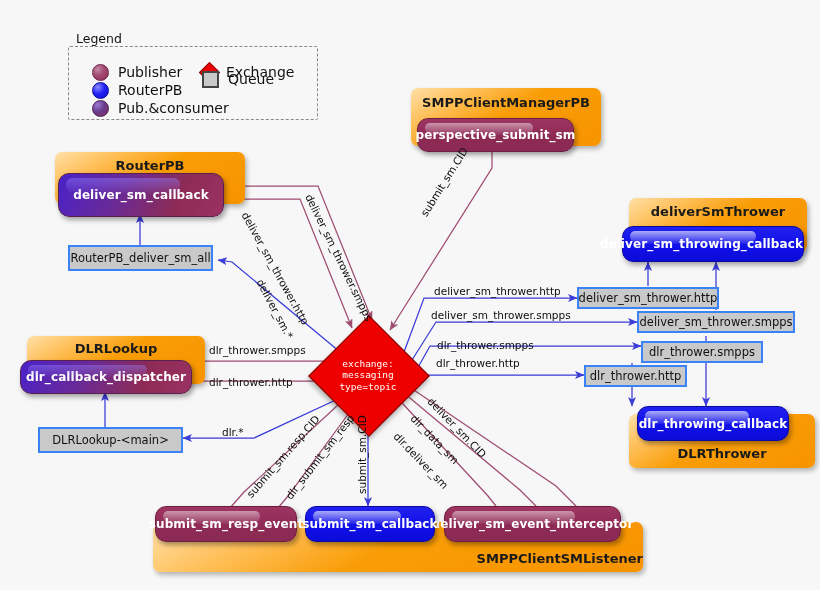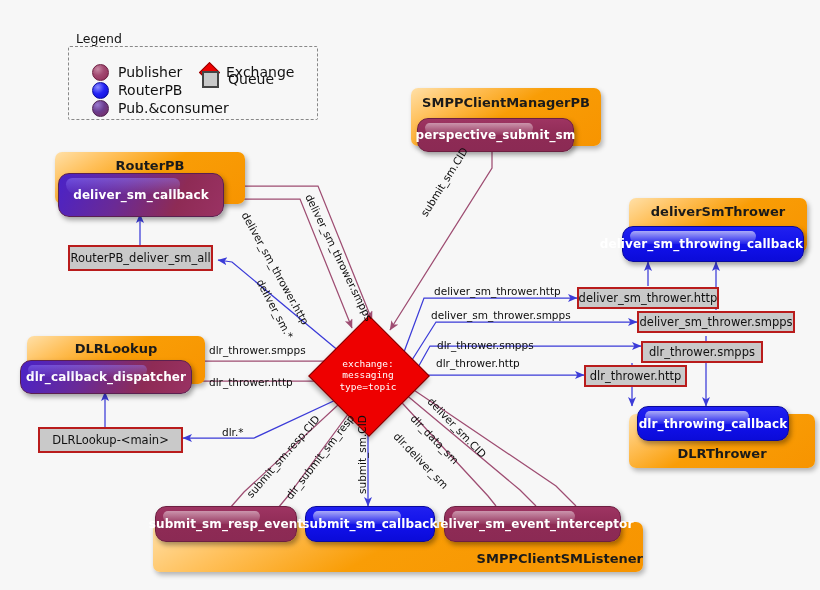--- a/index.html
+++ b/index.html
@@ -59,21 +59,21 @@
     pointer-events:none;
   }
   .node.publisher{background:linear-gradient(180deg,#9e3462 0%,#8e2b55 55%,#8b2a54 100%);border:1px solid #6d1f41;}
   .node.consumer{background:linear-gradient(180deg,#2020f0 0%,#1010e8 60%,#0b0bd8 100%);border:1px solid #0a0a9b;}
   .node.pubcon{background:linear-gradient(115deg,#4a22c8 0%,#6a2a96 38%,#8e2b55 72%,#9a3263 100%);border:1px solid #5a2050;}
   .node.consumer::after{background:linear-gradient(180deg,rgba(255,255,255,.62),rgba(255,255,255,.06));}
   .node.pubcon::after{background:linear-gradient(180deg,rgba(150,130,255,.45),rgba(255,255,255,.02));}
 
   
   .queue{
-    position:absolute;background:#c9c9c9;border:2px solid #b91c1c;
+    position:absolute;background:#c9c9c9;border:2px solid #3b82f6;
     display:flex;align-items:center;justify-content:center;
     font-size:11.5px;color:#111;white-space:nowrap;padding:0 6px;
     box-sizing:border-box;
   }
 
   
   .exchange-wrap{position:absolute;left:318px;top:325px;width:100px;height:100px;}
   .exchange-shape{
     position:absolute;left:8px;top:8px;width:84px;height:84px;
     background:#ee0000;border:1px solid #7a0000;transform:rotate(45deg);

